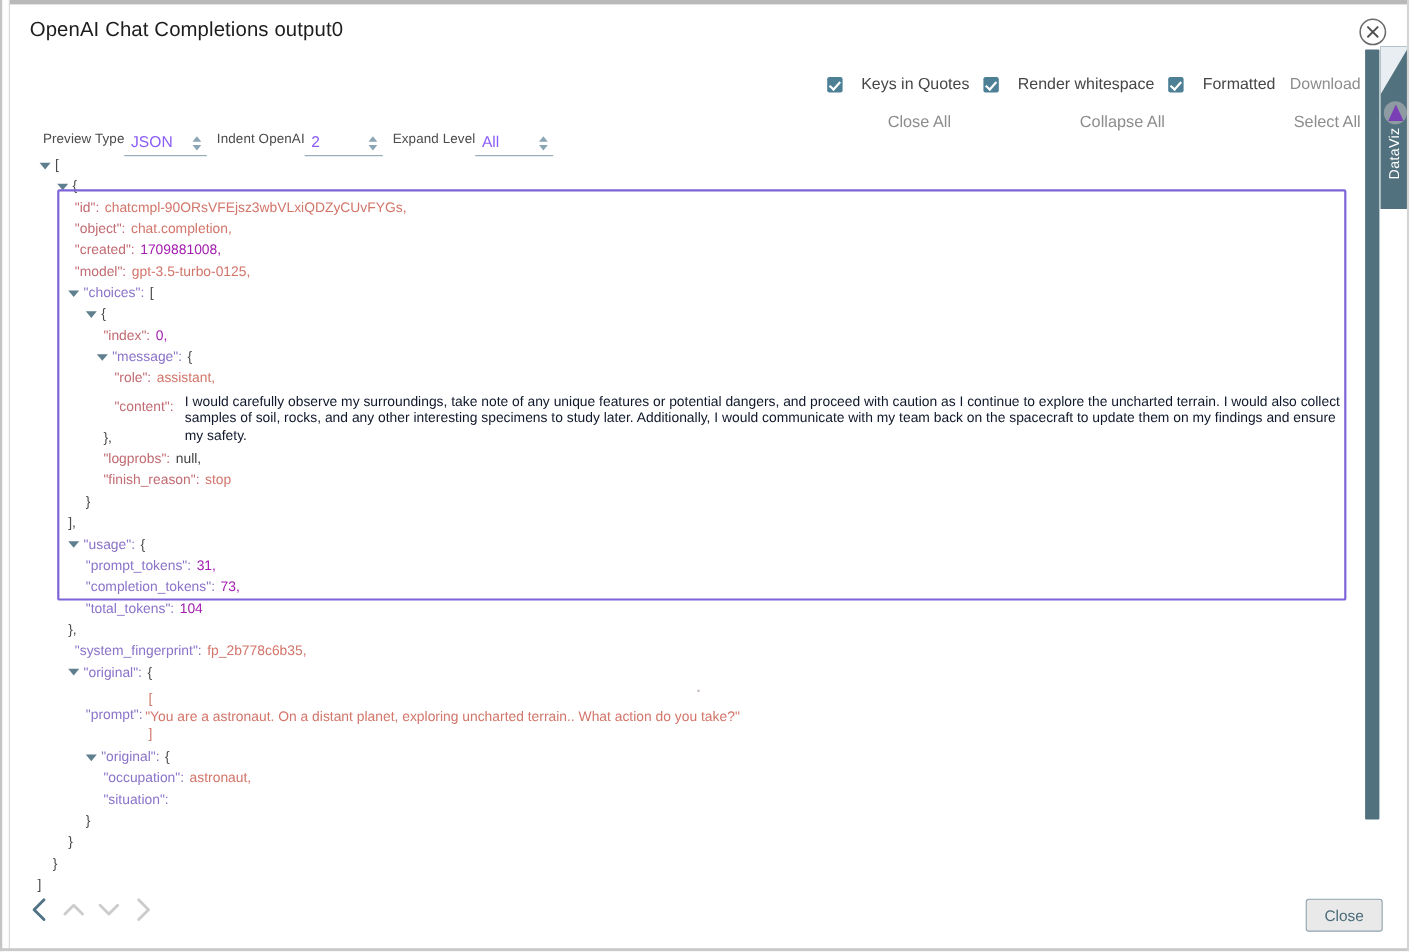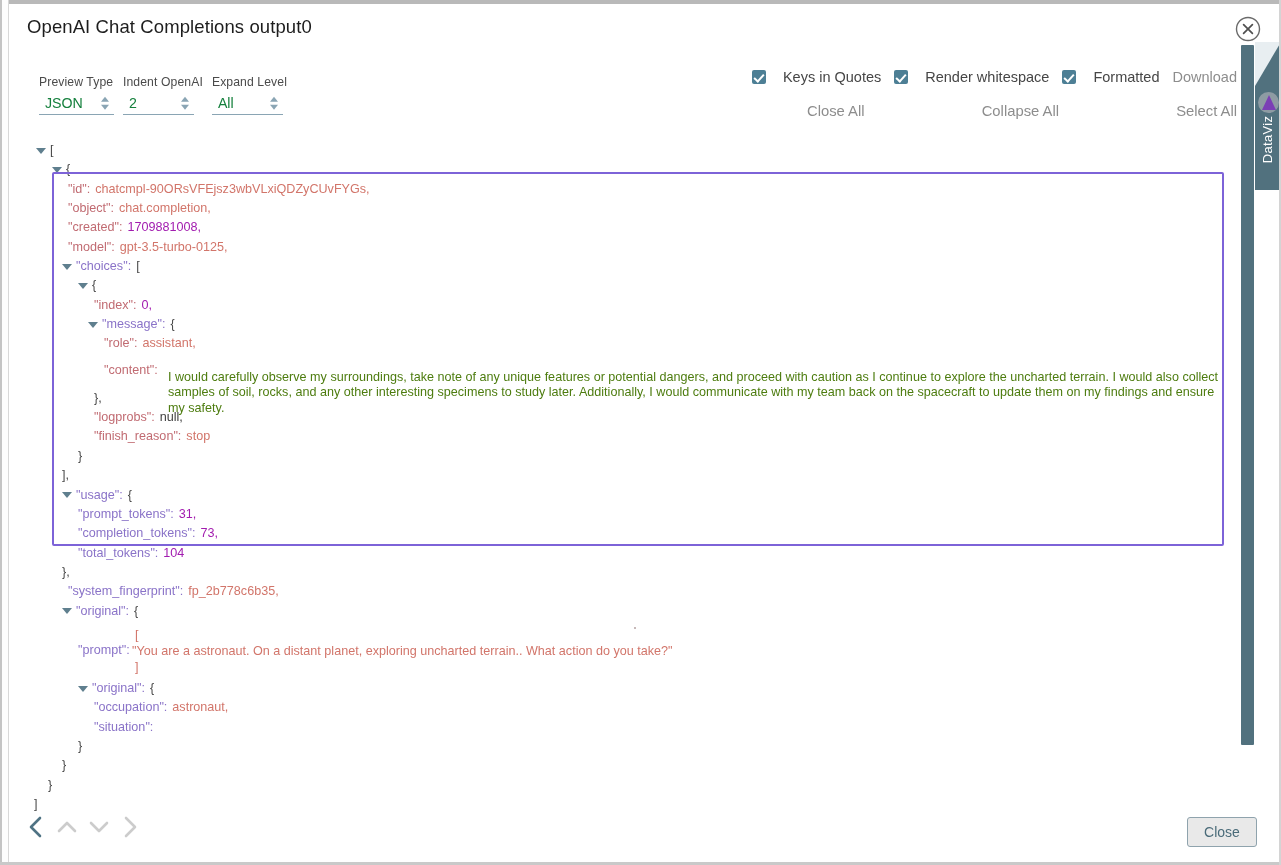--- a/index.html
+++ b/index.html
@@ -40,34 +40,34 @@
     font-size: 18.5px; color: #1d1d1d; letter-spacing: .1px;
     white-space: nowrap;
   }
   .close-x {
     position: absolute; right: 20px; top: 16px;
     width: 26px; height: 26px; cursor: pointer;
   }
 
   
   .selects { position: absolute; left: 39px; top: 75px; display: flex; gap: 9px; }
-  .sel-group { display: flex; flex-direction: column; }
+  .sel-group { display: flex; flex-direction: row; margin-top: 44px; }
   .sel-label {
     font-size: 12.2px; color: #4b4b4b; margin-bottom: 3px; white-space: nowrap;
     letter-spacing: .1px;
   }
   .sel-box {
     position: relative;
     border: none; border-bottom: 1px solid #8aa5b4;
     height: 23px; display: flex; align-items: center;
     padding: 0 22px 0 6px;
     background: #fff; cursor: pointer;
   }
   .sel-box .sel-val {
-    font-size: 14.2px; color: #15803d; white-space: nowrap;
+    font-size: 14.2px; color: #8b5cf6; white-space: nowrap;
   }
   .sel-w1 { width: 75px; }
   .sel-w2 { width: 71px; }
   .sel-w3 { width: 71px; }
   .spin {
     position: absolute; right: 5px; top: 50%; transform: translateY(-50%);
     display: flex; flex-direction: column; line-height: 0;
   }
   .spin .up, .spin .dn {
     width: 0; height: 0; border-left: 4.5px solid transparent;
@@ -178,22 +178,22 @@
 
   
   .content-row {
     position: relative; height: 32px;
   }
   .content-key {
     position: absolute; left: 0; top: 7px;
   }
   .content-val {
     position: absolute; left: 0; top: 0;
-    color: #4d7c0f; font-size: 12.6px; line-height: 15.5px;
-    white-space: normal; width: 1056px; margin-top: 12px;
+    color: #0f172a; font-size: 12.6px; line-height: 15.5px;
+    white-space: normal; width: 1056px;
   }
 
   .prompt-row { position: relative; height: 58px; }
   .prompt-key { position: absolute; left: 0; top: 20px; }
   .prompt-lines {
     position: absolute; left: 0; top: 0;
     color: #d2756a; font-size: 12.6px; line-height: 16px;
   }
   .prompt-brk { color: #d2756a; }
   .stray-dot {

